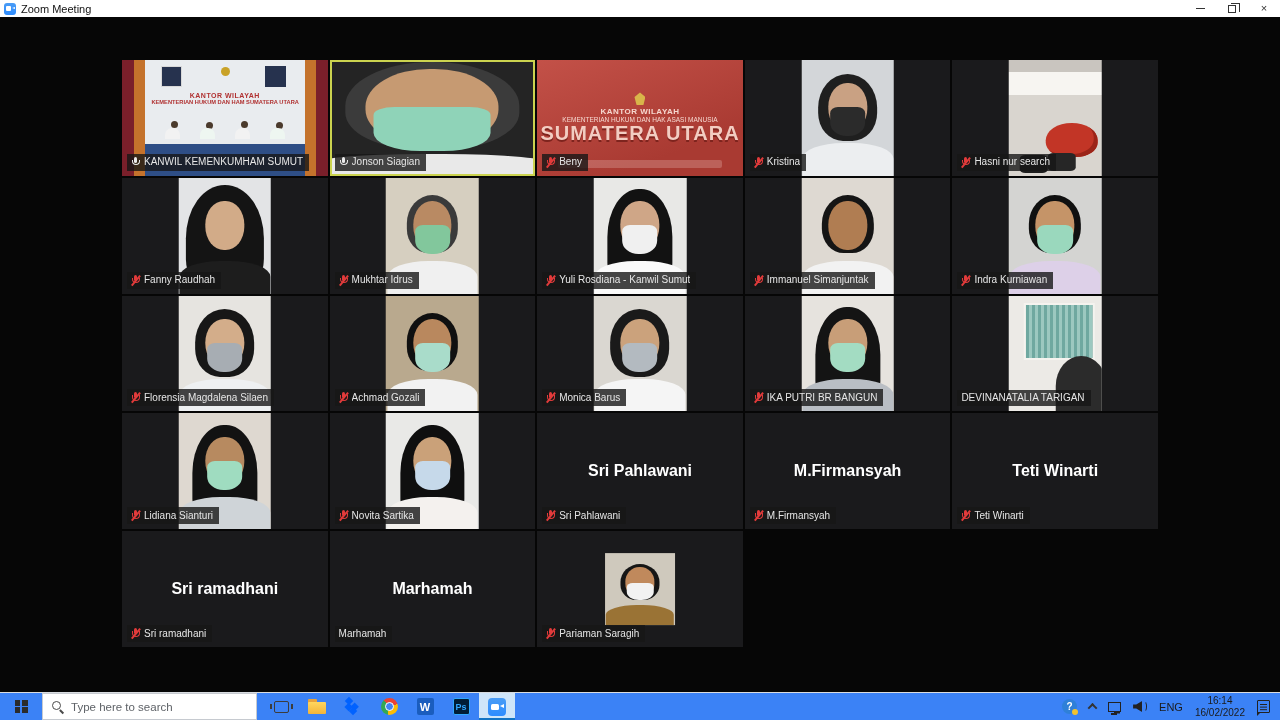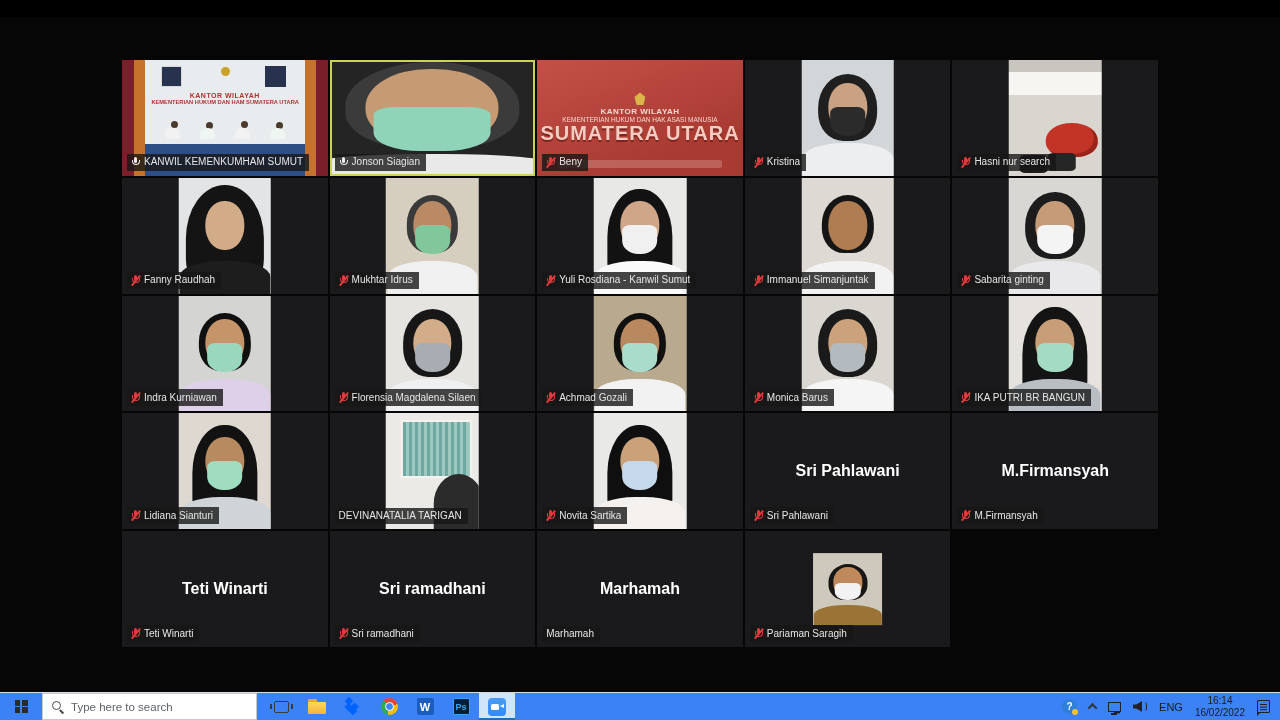--- a/index.html
+++ b/index.html
@@ -136,20 +136,35 @@
   .clock{flex-direction:column;line-height:1.2;font-size:10px;text-align:center;}
   .ac{width:13px;height:13px;border:1.5px solid #222;border-radius:1px;position:relative;}
   .ac::before{content:'';position:absolute;left:2px;top:2.5px;width:6.5px;height:1.2px;background:#222;box-shadow:0 2.6px 0 #222,0 5.2px 0 #222;}
   .ac::after{content:'';position:absolute;left:-1px;bottom:-4px;border-left:4px solid #222;border-bottom:4px solid transparent;}
 </style>
 </head>
 <body>
 
 <div class="window">
 
+  <div class="titlebar">
+    <span class="tb-zoom-icon"></span>
+    <span class="tb-title">Zoom Meeting</span>
+    <div class="win-controls">
+      <button class="wc">
+          <span class="g-min"></span>
+        </button>
+      <button class="wc">
+          <span class="g-max"></span>
+        </button>
+      <button class="wc">
+          <span class="g-close">×</span>
+        </button>
+    </div>
+  </div>
 
   <div class="content">
     <div class="grid" style="--active-border: #cbd34f;">
         <div class="tile">
           <div class="video full scene-kanwil">
             <div class="kanwil-text">
               <div>KANTOR WILAYAH</div>
               <div>KEMENTERIAN HUKUM DAN HAM SUMATERA UTARA</div>
             </div>
             <span class="heads"></span>
@@ -270,36 +285,20 @@
             </div>
           </div>
           <div class="nameplate">
             <span class="mic mic-muted">
               <span class="slash"></span>
             </span>
             <span class="pname">Immanuel Simanjuntak</span>
           </div>
         </div>
         <div class="tile">
-          <div class="video portrait" style="background: rgb(217, 215, 211);">
-            <div class="person hs-bob">
-              <div class="hair" style="background: rgb(28, 28, 28);"></div>
-              <div class="head" style="background: rgb(197, 156, 119);"></div>
-              <div class="mask" style="background: rgb(244, 244, 244);"></div>
-              <div class="bodyy" style="background: rgb(233, 233, 236);"></div>
-            </div>
-          </div>
-          <div class="nameplate">
-            <span class="mic mic-muted">
-              <span class="slash"></span>
-            </span>
-            <span class="pname">Sabarita ginting</span>
-          </div>
-        </div>
-        <div class="tile">
           <div class="video portrait" style="background: rgb(212, 212, 210);">
             <div class="person hs-short">
               <div class="hair" style="background: rgb(16, 16, 16);"></div>
               <div class="head" style="background: rgb(197, 148, 104);"></div>
               <div class="mask" style="background: rgb(154, 216, 189);"></div>
               <div class="bodyy" style="background: rgb(221, 208, 232);"></div>
             </div>
           </div>
           <div class="nameplate">
             <span class="mic mic-muted">
@@ -366,39 +365,39 @@
             </div>
           </div>
           <div class="nameplate">
             <span class="mic mic-muted">
               <span class="slash"></span>
             </span>
             <span class="pname">IKA PUTRI BR BANGUN</span>
           </div>
         </div>
         <div class="tile">
+          <div class="video portrait scene-blinds"></div>
+          <div class="nameplate">
+            <span class="pname">DEVINANATALIA TARIGAN</span>
+          </div>
+        </div>
+        <div class="tile">
           <div class="video portrait" style="background: rgb(222, 216, 208);">
             <div class="person hs-long">
               <div class="hair" style="background: rgb(18, 18, 18);"></div>
               <div class="head" style="background: rgb(183, 138, 96);"></div>
               <div class="mask" style="background: rgb(159, 220, 192);"></div>
               <div class="bodyy" style="background: rgb(207, 212, 216);"></div>
             </div>
           </div>
           <div class="nameplate">
             <span class="mic mic-muted">
               <span class="slash"></span>
             </span>
             <span class="pname">Lidiana Sianturi</span>
-          </div>
-        </div>
-        <div class="tile">
-          <div class="video portrait scene-blinds"></div>
-          <div class="nameplate">
-            <span class="pname">DEVINANATALIA TARIGAN</span>
           </div>
         </div>
         <div class="tile">
           <div class="video portrait" style="background: rgb(233, 233, 231);">
             <div class="person hs-long">
               <div class="hair" style="background: rgb(15, 15, 15);"></div>
               <div class="head" style="background: rgb(202, 161, 121);"></div>
               <div class="mask" style="background: rgb(198, 217, 234);"></div>
               <div class="bodyy" style="background: rgb(244, 241, 238);"></div>
             </div>

